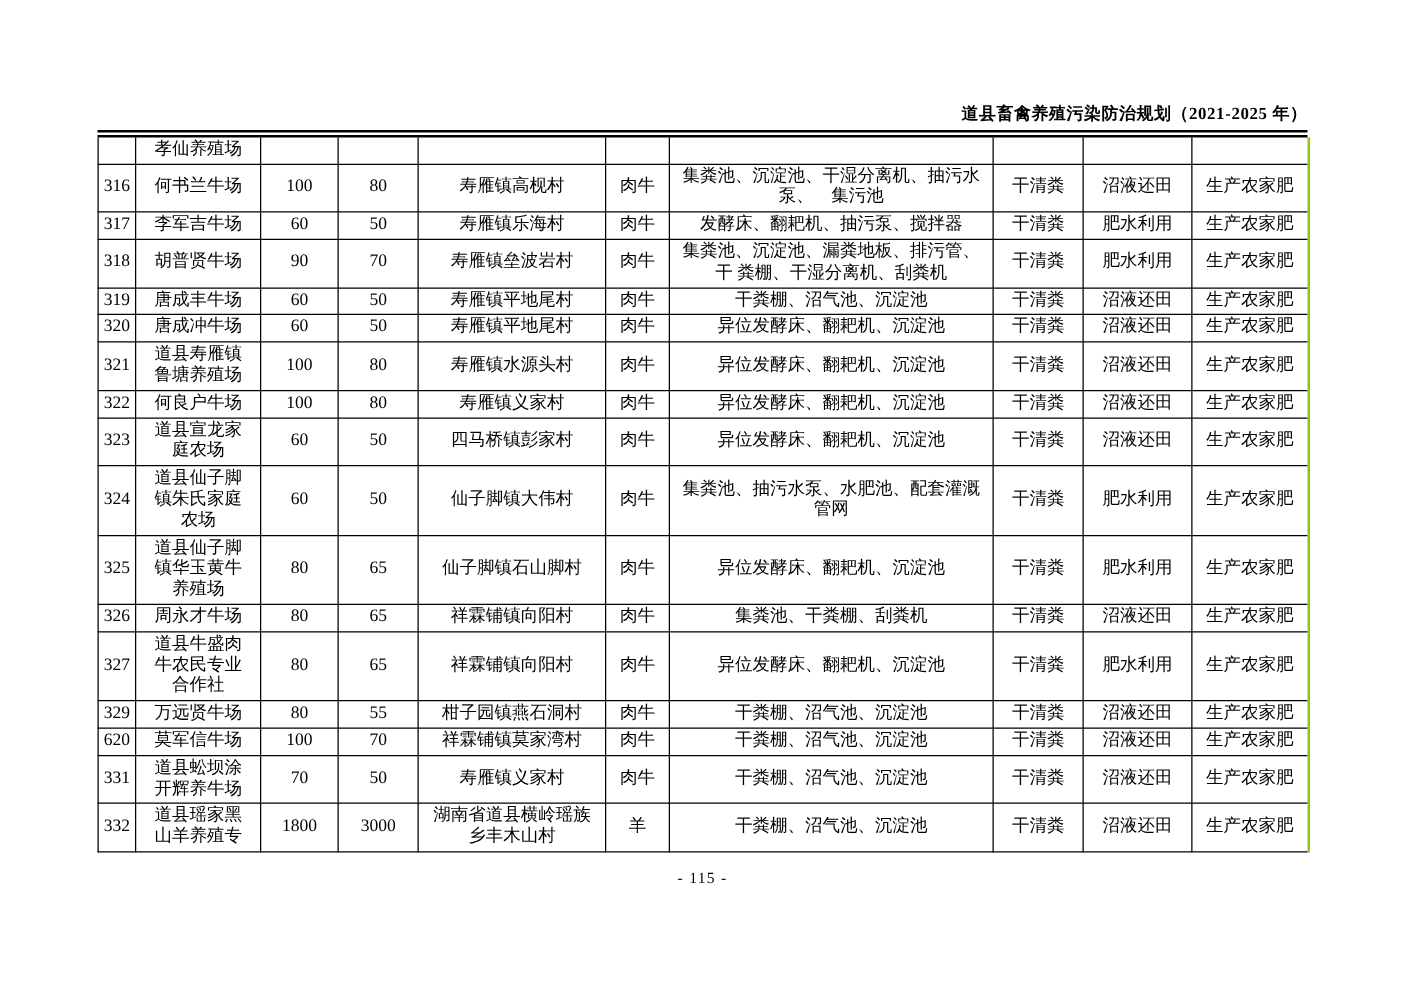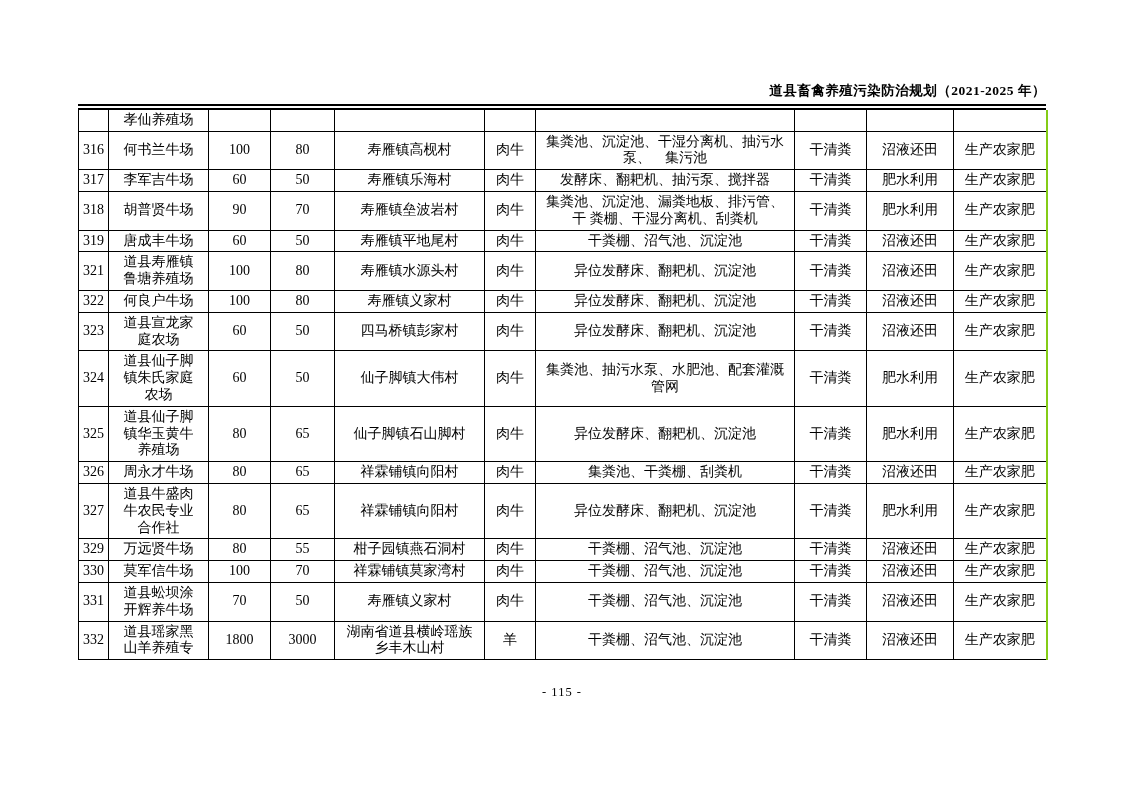--- a/index.html
+++ b/index.html
@@ -49,21 +49,21 @@
     line-height:1.2;
     white-space:pre-line;
     overflow:hidden;
   }
   table.farm-table tr td{border-top:1px solid #000;}
   table.farm-table tr:first-child td{border-top:none;}
   table.farm-table tr:first-child td:nth-child(2){text-align:center;}
   .doc-footer{
     text-align:center;
     font-size:12.5px;
-    margin-top:25px;
+    margin-top:13px;
     letter-spacing:1px;
   }
 </style>
 </head>
 <body>
 
 <div class="page">
 
   <div class="doc-header">道县畜禽养殖污染防治规划（2021-2025 年）</div>
 
@@ -139,20 +139,32 @@
           <td>60</td>
           <td>50</td>
           <td>寿雁镇平地尾村</td>
           <td>肉牛</td>
           <td>干粪棚、沼气池、沉淀池</td>
           <td>干清粪</td>
           <td>沼液还田</td>
           <td>生产农家肥</td>
         </tr>
         <tr>
+          <td>320</td>
+          <td>唐成冲牛场</td>
+          <td>60</td>
+          <td>50</td>
+          <td>寿雁镇平地尾村</td>
+          <td>肉牛</td>
+          <td>异位发酵床、翻耙机、沉淀池</td>
+          <td>干清粪</td>
+          <td>沼液还田</td>
+          <td>生产农家肥</td>
+        </tr>
+        <tr>
           <td>321</td>
           <td>道县寿雁镇
 鲁塘养殖场</td>
           <td>100</td>
           <td>80</td>
           <td>寿雁镇水源头村</td>
           <td>肉牛</td>
           <td>异位发酵床、翻耙机、沉淀池</td>
           <td>干清粪</td>
           <td>沼液还田</td>
@@ -244,21 +256,21 @@
           <td>80</td>
           <td>55</td>
           <td>柑子园镇燕石洞村</td>
           <td>肉牛</td>
           <td>干粪棚、沼气池、沉淀池</td>
           <td>干清粪</td>
           <td>沼液还田</td>
           <td>生产农家肥</td>
         </tr>
         <tr>
-          <td>330</td>
+          <td>620</td>
           <td>莫军信牛场</td>
           <td>100</td>
           <td>70</td>
           <td>祥霖铺镇莫家湾村</td>
           <td>肉牛</td>
           <td>干粪棚、沼气池、沉淀池</td>
           <td>干清粪</td>
           <td>沼液还田</td>
           <td>生产农家肥</td>
         </tr>

